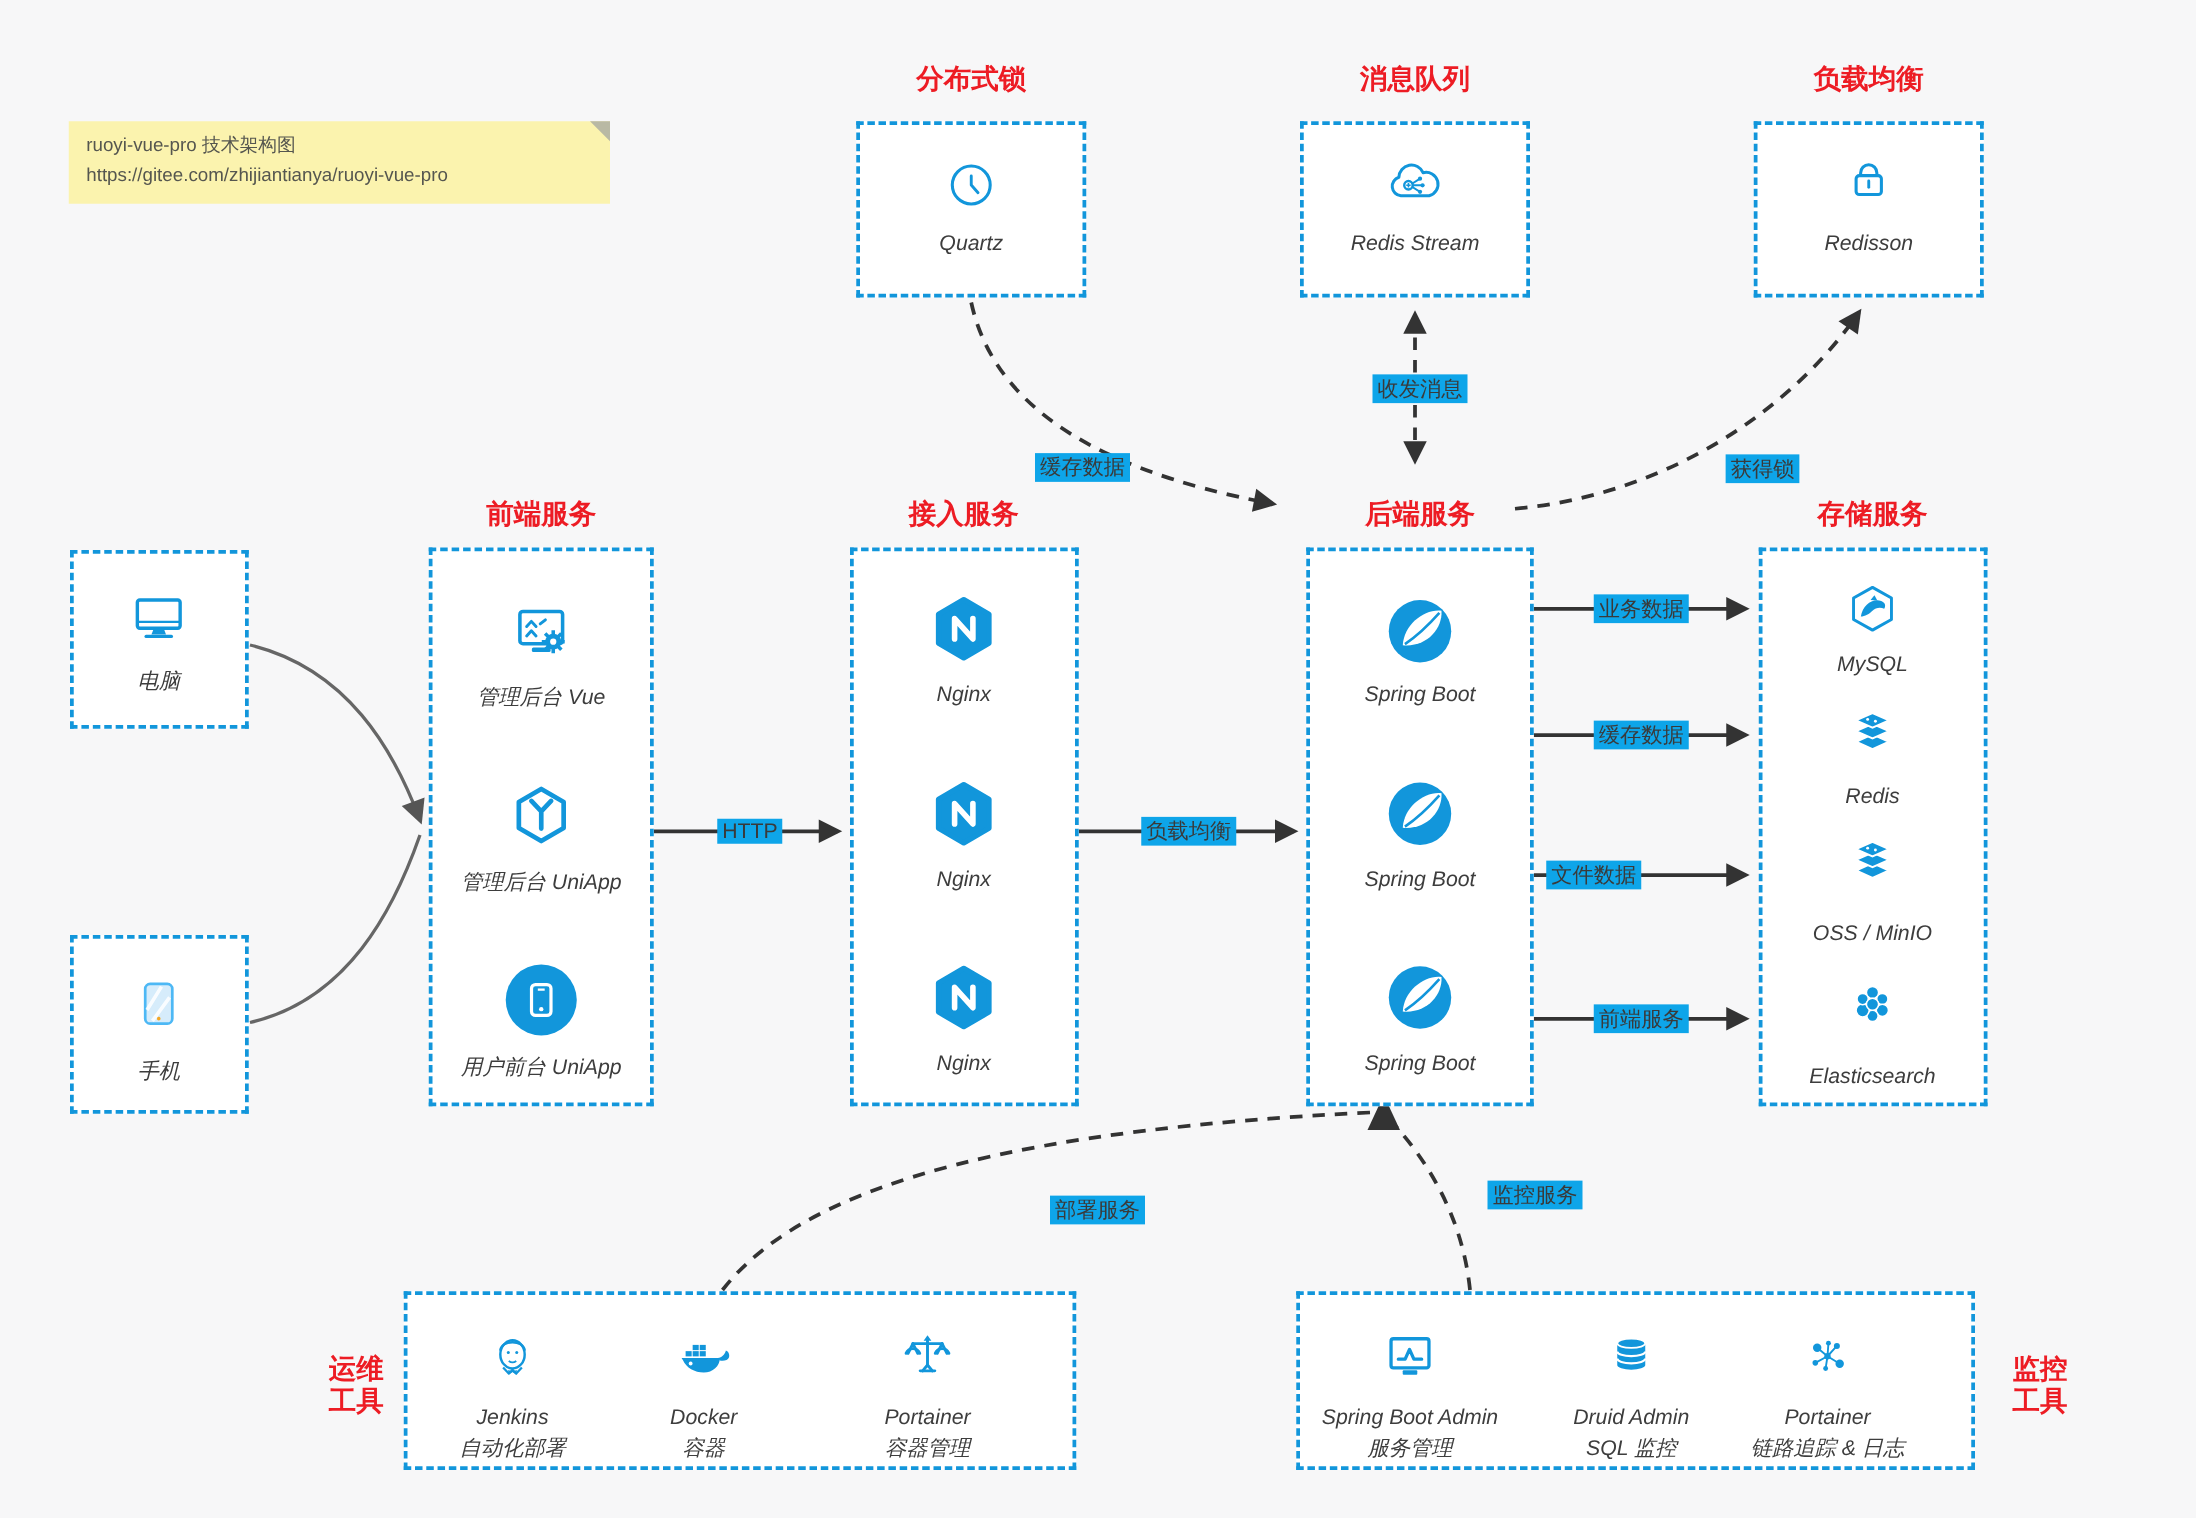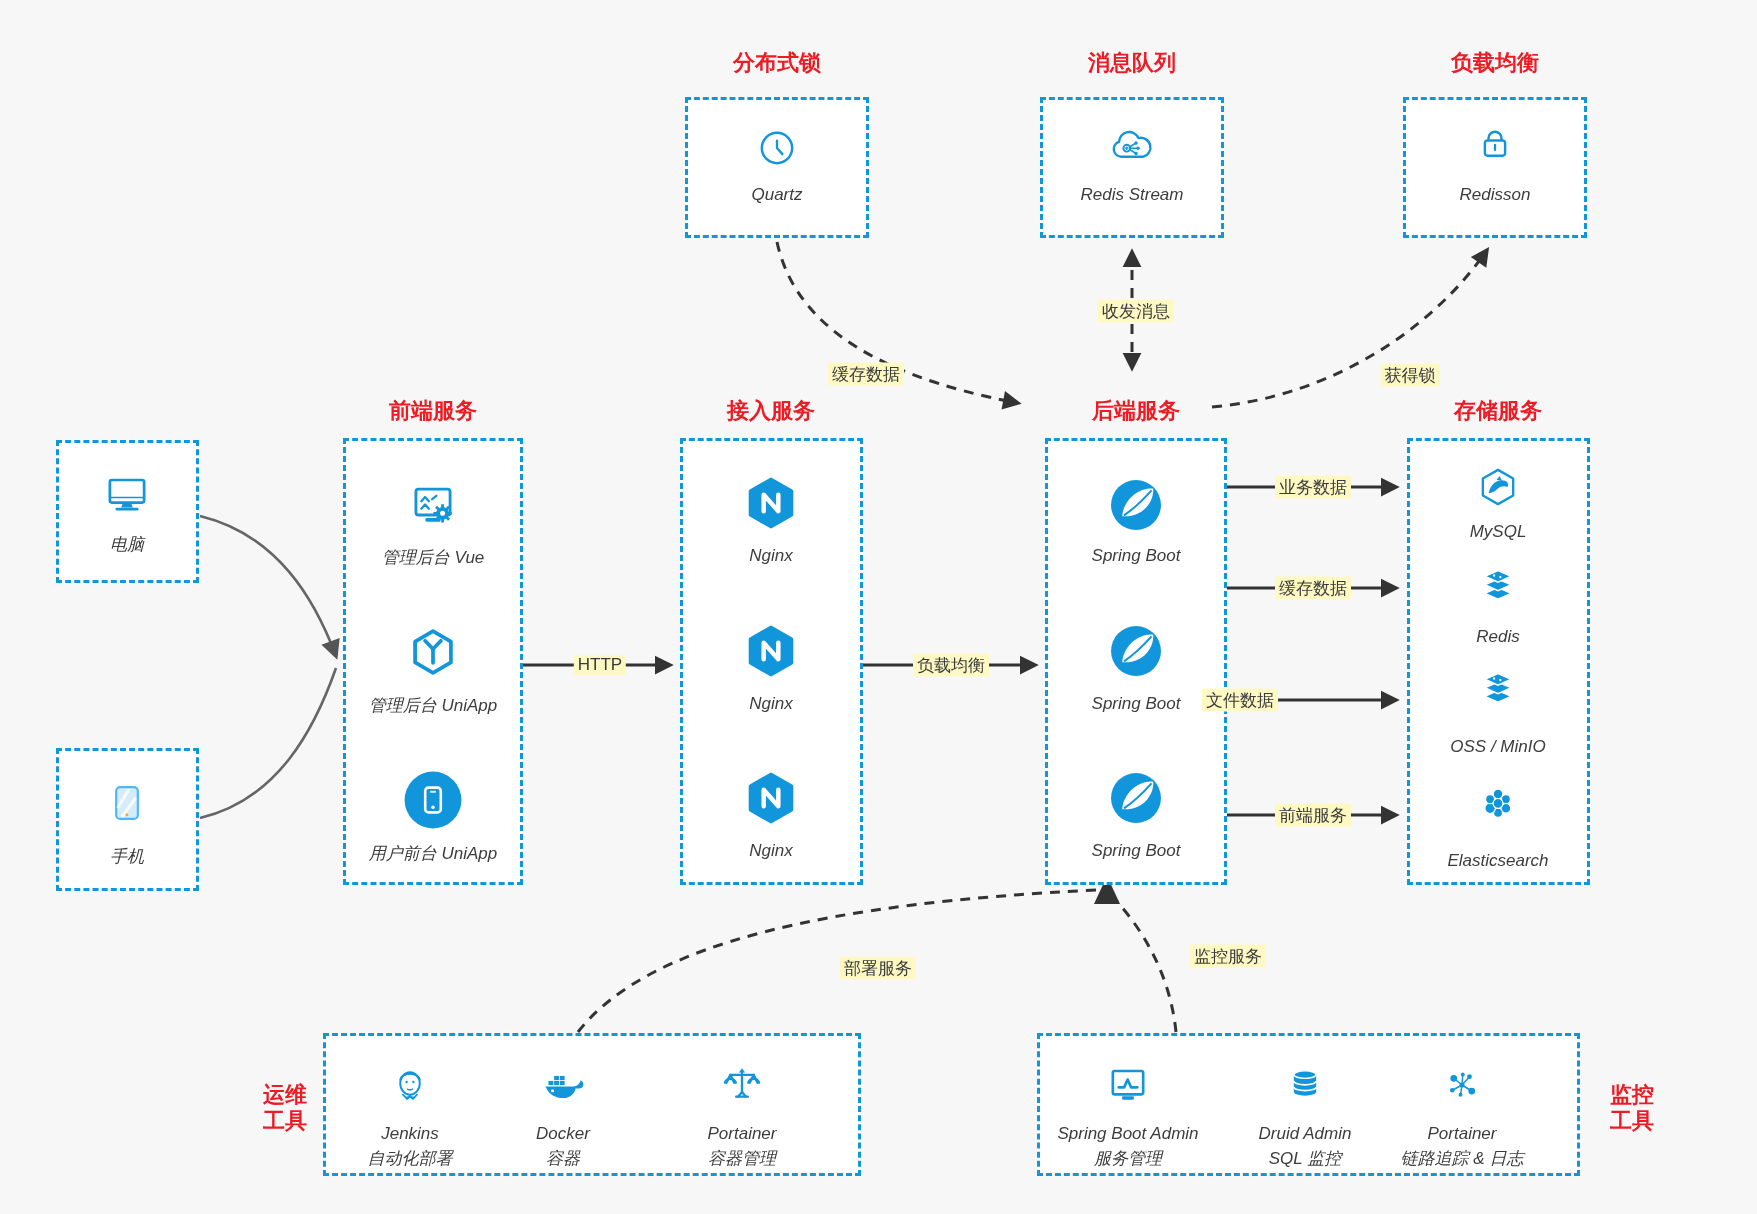--- a/index.html
+++ b/index.html
@@ -26,21 +26,21 @@
   .rtitle {
     position:absolute; z-index:4; transform:translateX(-50%);
     color:#ed1c24; font-weight:bold; font-size:22px; white-space:nowrap;
   }
   .lbl {
     position:absolute; z-index:4; transform:translateX(-50%);
     font-size:17px; color:#3d3d3d; white-space:nowrap; text-align:center;font-style:italic;
   }
   .flow-label {
     position:absolute; z-index:5; transform:translate(-50%,-50%);
-    background:#fef9c3; padding:0 4px; font-size:17px; color:#3a3a3a; white-space:nowrap;
+    background:#0ea5e9; padding:0 4px; font-size:17px; color:#3a3a3a; white-space:nowrap;
   }
   .icon { position:absolute; z-index:4; transform:translate(-50%,-50%); }
 </style>
 </head>
 <body>
 
 <div id="canvas">
 
   <svg id="wires" width="1757" height="1214">
     <defs>
@@ -233,20 +233,24 @@
     <g stroke="#333" stroke-width="3" fill="none" stroke-dasharray="10 8">
       <path d="M 777,242 C 793,316 862,374 1018,403" marker-end="url(#arr)"></path>
       <path d="M 1132,252 V 368" marker-start="url(#arr)" marker-end="url(#arr)"></path>
       <path d="M 1212,407 C 1335,396 1435,326 1487,250" marker-end="url(#arr)"></path>
       <path d="M 578,1032 C 648,942 830,903 1096,890"></path>
       <path d="M 1176,1032 C 1170,972 1140,925 1110,894"></path>
     </g>
     <polygon points="1107,876 1094,904 1120,904" fill="#333"></polygon>
   </svg>
 
+  <div class="note">
+    <div>ruoyi-vue-pro 技术架构图</div>
+    <div>https://gitee.com/zhijiantianya/ruoyi-vue-pro</div>
+  </div>
 
   <div class="rtitle" style="left:777px;top:48px">分布式锁</div>
   <div class="rtitle" style="left:1132px;top:48px">消息队列</div>
   <div class="rtitle" style="left:1495px;top:48px">负载均衡</div>
 
   <div class="dbox" style="left:685px;top:97px;width:184px;height:141px"></div>
   <div class="dbox" style="left:1040px;top:97px;width:184px;height:141px"></div>
   <div class="dbox" style="left:1403px;top:97px;width:184px;height:141px"></div>
 
   <svg class="icon" style="left:777px;top:148px" width="52" height="52">
@@ -338,21 +342,21 @@
   <div class="lbl" style="left:1498px;top:737px">OSS / MinIO</div>
   <svg class="icon" style="left:1498px;top:803px" width="54" height="54">
       <use href="#sym-es"></use>
     </svg>
   <div class="lbl" style="left:1498px;top:851px">Elasticsearch</div>
 
   <div class="flow-label" style="left:600px;top:665px">HTTP</div>
   <div class="flow-label" style="left:951px;top:665px">负载均衡</div>
   <div class="flow-label" style="left:1313px;top:487px">业务数据</div>
   <div class="flow-label" style="left:1313px;top:588px">缓存数据</div>
-  <div class="flow-label" style="left:1240px;top:700px">文件数据</div>
+  <div class="flow-label" style="left:1275px;top:700px">文件数据</div>
   <div class="flow-label" style="left:1313px;top:815px">前端服务</div>
   <div class="flow-label" style="left:866px;top:374px">缓存数据</div>
   <div class="flow-label" style="left:1136px;top:311px">收发消息</div>
   <div class="flow-label" style="left:1410px;top:375px">获得锁</div>
   <div class="flow-label" style="left:878px;top:968px">部署服务</div>
   <div class="flow-label" style="left:1228px;top:956px">监控服务</div>
 
   <div class="rtitle" style="left:285px;top:1080px">运维</div>
   <div class="rtitle" style="left:285px;top:1106px">工具</div>
   <div class="dbox" style="left:323px;top:1033px;width:538px;height:143px"></div>

